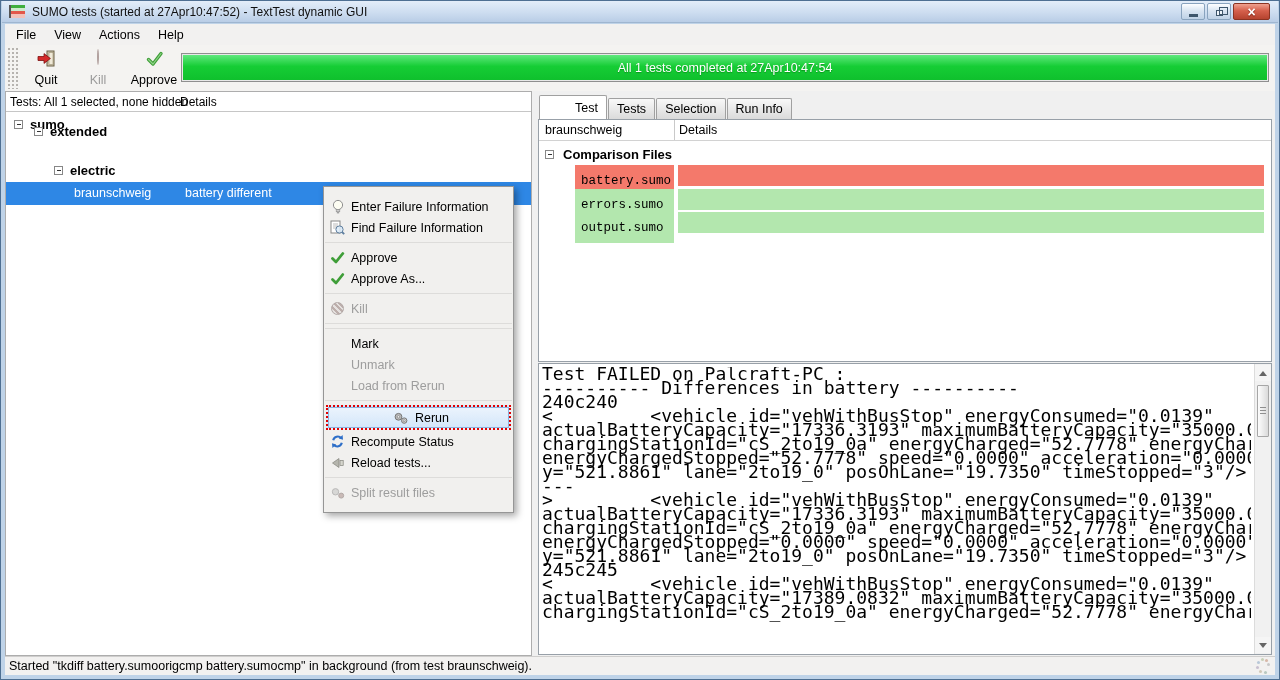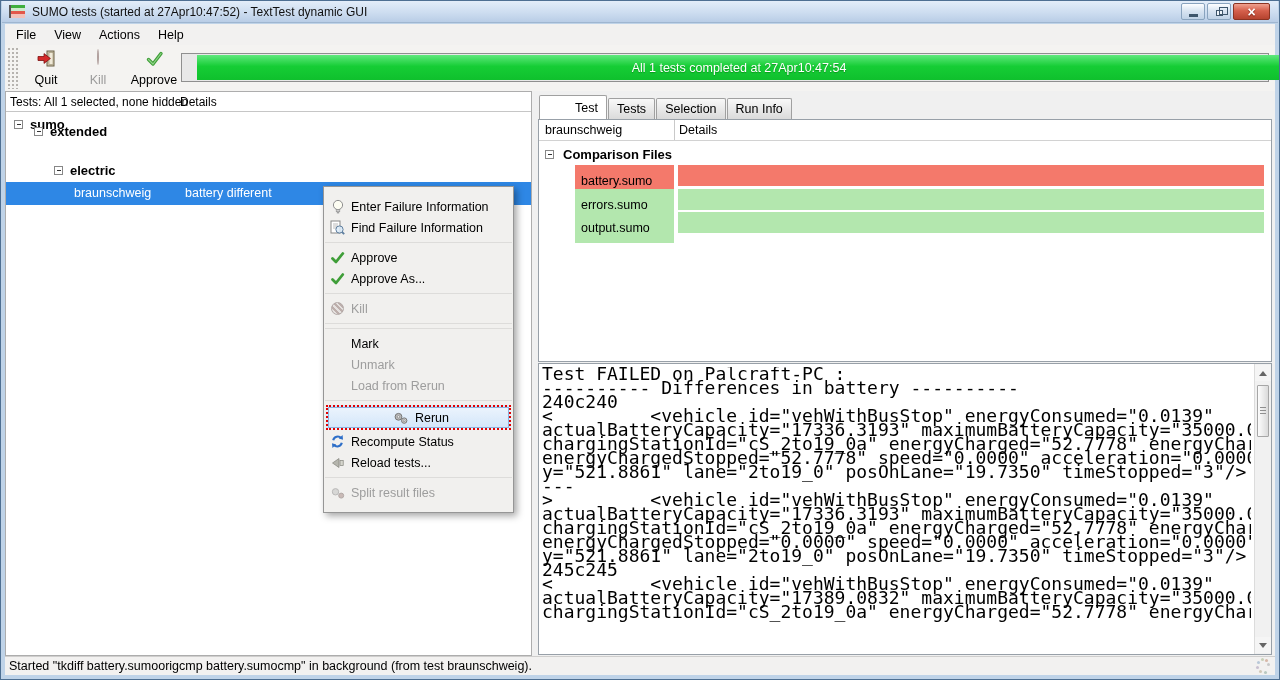--- a/index.html
+++ b/index.html
@@ -40,21 +40,21 @@
   .tool-btn.kill { left: 70px; width: 46px; }
   .tool-btn.approve { left: 120px; width: 58px; }
   .tool-btn.disabled { color: #9b9b9b; }
   .tool-btn.disabled .ticon { opacity: 0.5; filter: saturate(0.5); }
   .hatch-circle { width: 16px; height: 16px; border-radius: 50%; border: 1px solid #8a4a44;
     background: repeating-linear-gradient(45deg, #b8524a 0 2px, #e6cdc9 2px 4px); }
   .hatch-circle.small { width: 13px; height: 13px; }
 
   .progress-track { position: absolute; left: 176px; top: 8px; right: 6px; height: 29px;
     border: 1px solid #8f8f8f; background: #e8e8e8; }
-  .progress-fill { position: absolute; top: 1px; left: 15px; bottom: 1px; width: 100%;
+  .progress-fill { position: absolute; top: 1px; left: 1px; bottom: 1px; width: 100%;
     max-width: calc(100% - 2px);
     background: linear-gradient(#5fe87d, #16cd35 45%, #0fc02d);
     display: flex; align-items: center; justify-content: center; }
   .progress-text { color: #fff; font-size: 12.5px; text-shadow: 0 1px 1px rgba(0,90,0,0.45); }
 
   
   .main { position: absolute; left: 4px; top: 90px; right: 4px; bottom: 23px; background: #f0f0f0; }
 
   
   .left-panel { position: absolute; left: 0; top: 0; width: 527px; bottom: 0;
@@ -88,21 +88,21 @@
     border-bottom: 1px solid #d2d2d2; font-size: 12.5px; }
   .ft-header .c1 { position: absolute; left: 6px; top: 3px; }
   .ft-header .c2 { position: absolute; left: 140px; top: 3px; }
   .ft-header .cdiv { position: absolute; left: 135px; top: 0; bottom: 0; width: 1px; background: #c9c9c9; }
   .ft-group { position: absolute; left: 0; top: 23px; right: 0; height: 22px; display: flex; align-items: center; }
   .ft-group .expander { margin-left: 6px; }
   .ft-group .glabel { font-weight: bold; font-size: 13px; margin-left: 9px; }
   .file-row { position: absolute; left: 0; right: 0; height: 21px; }
   .fr-0 { top: 45px; } .fr-1 { top: 69px; } .fr-2 { top: 92px; }
   .file-name-cell { position: absolute; left: 36px; width: 99px; height: 31px;
-    display: flex; align-items: center; padding-left: 6px; font-size: 12.5px; }
+    display: flex; align-items: center; padding-left: 6px; font-size: 12.5px; font-family: Liberation Mono, monospace; }
   .file-detail-cell { position: absolute; left: 139px; right: 7px; height: 21px; }
 
   .text-view { position: absolute; left: 0; top: 272px; right: 3px; bottom: 1px;
     background: #fff; border: 1px solid #98a0a8; }
   .diff-pre { position: absolute; left: 3px; top: 3px; right: 20px; bottom: 0;
     font-family: "DejaVu Sans Mono", monospace; font-size: 18px; line-height: 14px;
     white-space: pre; overflow: hidden; color: #000; }
   .vscroll { position: absolute; right: 0; top: 0; bottom: 0; width: 17px;
     background: #f1f1f1; border-left: 1px solid #dcdcdc; }
   .vs-btn { position: absolute; left: 0; right: 0; height: 16px; background: #f5f5f5;

